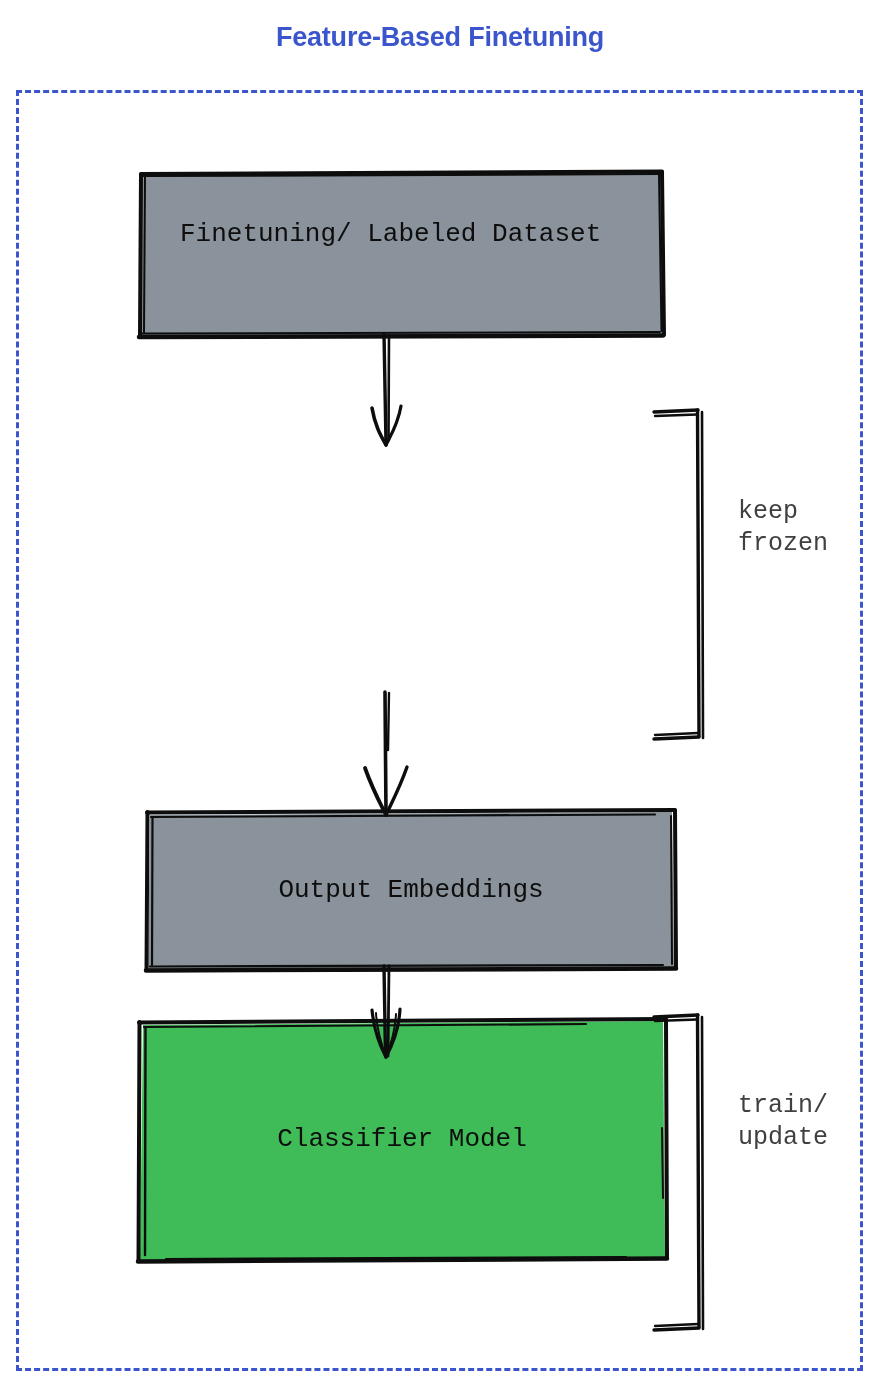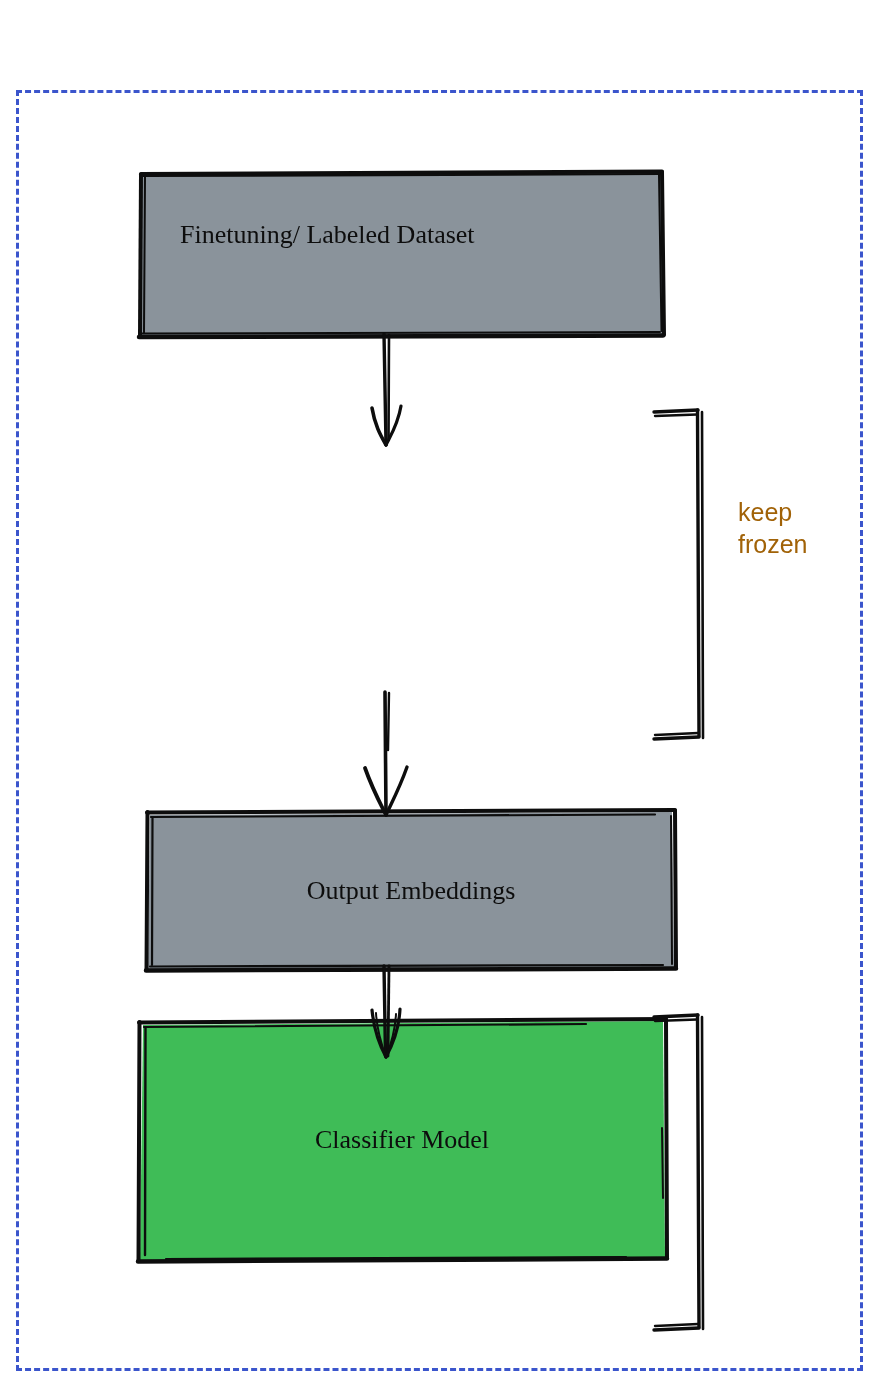--- a/index.html
+++ b/index.html
@@ -55,21 +55,21 @@
     position: absolute;
     display: flex;
     align-items: center;
     justify-content: center;
   }
   .node .node-label {
     position: relative;
     z-index: 3;
     font-size: 26px;
     color: #0d0d0d;
-    font-family: Liberation Serif, serif;
+    font-family: Liberation Mono, monospace;
     text-align: center;
     line-height: 1.15;
     white-space: nowrap;
   }
   .node .fill-svg {
     position: absolute;
     left: -14px;
     top: -14px;
     width: calc(100% + 28px);
     height: calc(100% + 28px);
@@ -101,33 +101,34 @@
     z-index: 2;
     overflow: visible;
   }
   #bracket-frozen { left: 650px; top: 408px; width: 70px; height: 332px; }
   #bracket-train  { left: 650px; top: 1013px; width: 70px; height: 318px; }
 
   
   .side-note {
     position: absolute;
     font-size: 25px;
-    color: #a16207;
-    font-family: Liberation Sans, sans-serif;
+    color: #404040;
+    font-family: Liberation Mono, monospace;
     line-height: 1.28;
     white-space: pre-line;
   }
   #note-frozen { left: 738px; top: 496px; width: 120px; }
   #note-train  { left: 738px; top: 1090px; width: 120px; }
 </style>
 </head>
 <body>
 
 <div id="canvas">
 
+  <div class="diagram-title">Feature-Based Finetuning</div>
 
   <div class="dashed-frame"></div>
 
   <div class="node" id="node-dataset">
     <svg class="fill-svg" viewBox="0 0 550 190" preserveAspectRatio="none">
       <path d="M15.5,15.5 L535,13 L537,175 L14,177.5 Z" fill="#8a939b"></path>
       <path d="M15,15 L536,12.5" fill="none" stroke="#0d0d0d" stroke-width="4" stroke-linecap="round"></path>
       <path d="M17,17 L534,15" fill="none" stroke="#0d0d0d" stroke-width="2.2" stroke-linecap="round"></path>
       <path d="M536,13 L538,176" fill="none" stroke="#0d0d0d" stroke-width="4" stroke-linecap="round"></path>
       <path d="M533,16 L535.5,172" fill="none" stroke="#0d0d0d" stroke-width="2" stroke-linecap="round"></path>
@@ -207,14 +208,16 @@
 
   <svg class="bracket-svg" id="bracket-train" viewBox="0 0 70 318">
     <path d="M4,4 L48,2" fill="none" stroke="#0d0d0d" stroke-width="3.4" stroke-linecap="round"></path>
     <path d="M5,8 L47,6.5" fill="none" stroke="#0d0d0d" stroke-width="2.4" stroke-linecap="round"></path>
     <path d="M47.5,2 L49,314" fill="none" stroke="#0d0d0d" stroke-width="3.4" stroke-linecap="round"></path>
     <path d="M52,4 L53,316" fill="none" stroke="#0d0d0d" stroke-width="2.6" stroke-linecap="round"></path>
     <path d="M49,315 L4,317" fill="none" stroke="#0d0d0d" stroke-width="3.4" stroke-linecap="round"></path>
     <path d="M48,311 L5,313" fill="none" stroke="#0d0d0d" stroke-width="2.4" stroke-linecap="round"></path>
   </svg>
 
+  <div class="side-note" id="note-train">train/
+update</div>
 
 </div>
 
 </body></html>

